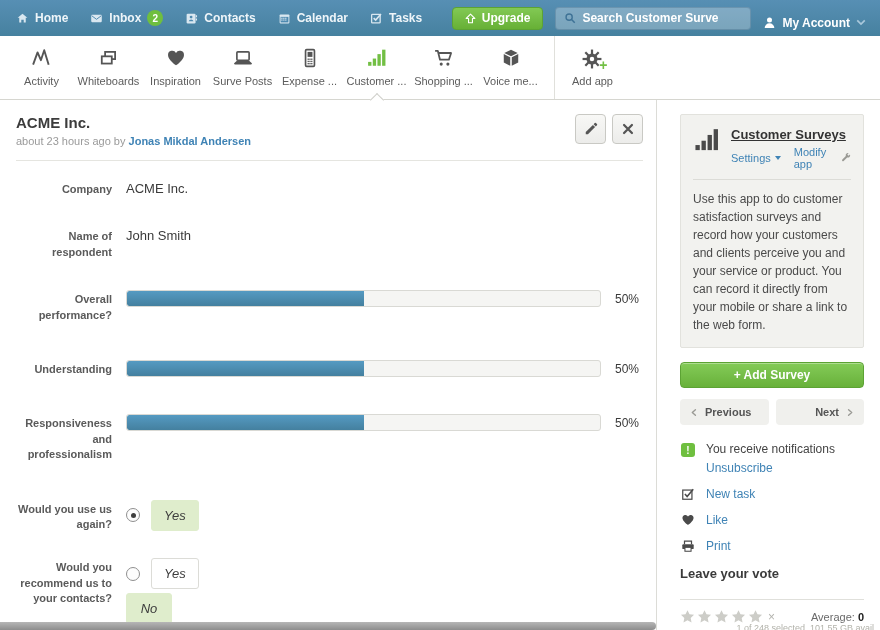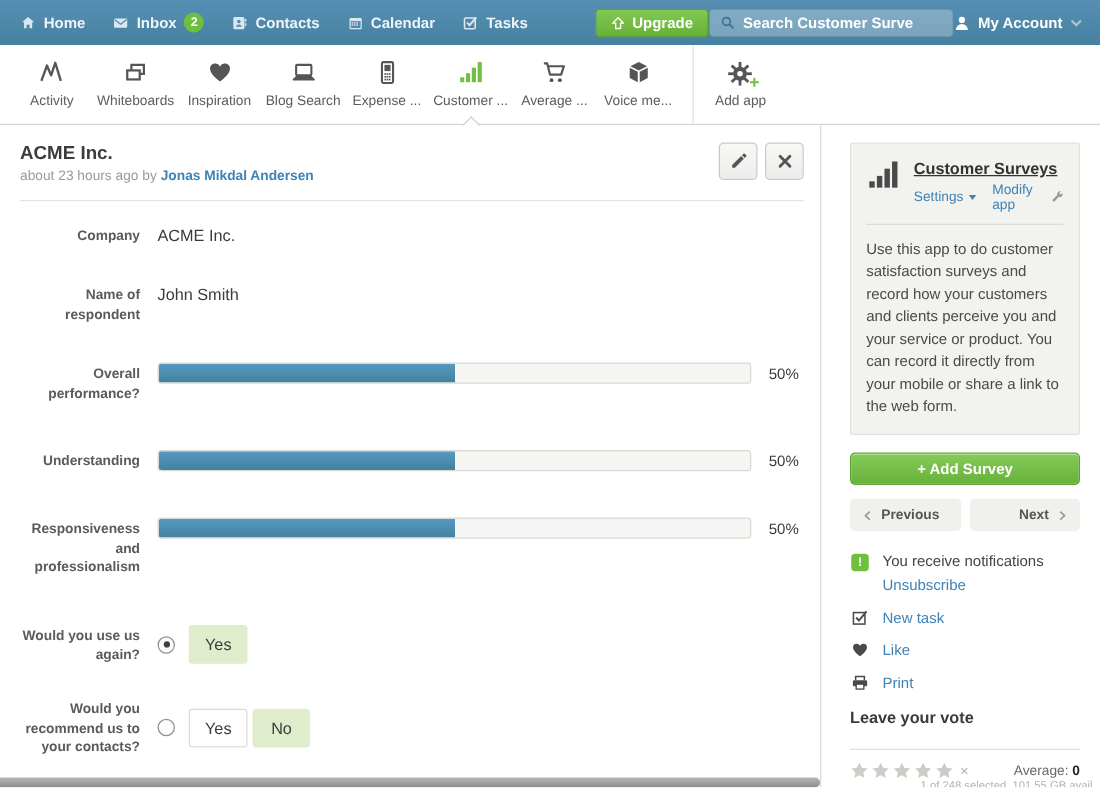--- a/index.html
+++ b/index.html
@@ -6,21 +6,21 @@
   html,body { width:880px; height:630px; }
   body { font-family:"Liberation Sans","DejaVu Sans",sans-serif; background:#fff; overflow:hidden; }
   .screen { position:relative; width:880px; height:630px; overflow:hidden; background:#fff; }
 
   
   .topbar { height:36px; background:linear-gradient(#578fb4,#46819f); display:flex; align-items:center; justify-content:space-between; padding:0 14px 0 16px; }
   .topnav { display:flex; align-items:center; gap:22px; }
   .topnav-item { display:flex; align-items:center; gap:6px; color:#eef5f9; font-size:12px; font-weight:bold; cursor:pointer; }
   .topnav-item svg { width:13px; height:13px; color:#d9e7f0; }
   .nav-badge { background:#6fbf3f; color:#fff; font-size:10px; font-weight:bold; width:16px; height:16px; border-radius:50%; display:flex; align-items:center; justify-content:center; }
-  .topbar-right { display:flex; align-items:center; }
+  .topbar-right { display:flex; align-items:flex-end; gap:12px; }
   .upgrade { display:flex; align-items:center; gap:6px; background:linear-gradient(#82c954,#67b036); border:1px solid #5ca334; border-radius:4px; height:23px; padding:0 12px; color:#fff; font-weight:bold; font-size:12px; cursor:pointer; font-family:inherit; }
   .upgrade svg { width:11px; height:11px; }
   .searchbox { display:flex; align-items:center; gap:6px; width:196px; height:23px; background:rgba(255,255,255,.27); border:1px solid rgba(40,80,110,.25); border-radius:4px; padding:0 8px; color:#fff; font-size:12px; font-weight:bold; white-space:nowrap; overflow:hidden; }
   .searchbox svg { width:12px; height:12px; flex:none; color:#3e7296; }
   .account { display:flex; align-items:center; gap:6px; color:#fff; font-size:12px; font-weight:bold; cursor:pointer; }
   .account svg.user { width:13px; height:13px; color:#fff; }
   .account svg.chev { width:10px; height:7px; color:#a9c8db; }
 
   
   .appbar { height:64px; background:#fff; border-bottom:1px solid #d6d6d0; display:flex; align-items:stretch; padding-left:8px; }
@@ -52,21 +52,21 @@
 
   
   .field-row { display:flex; gap:14px; margin-bottom:30px; }
   .field-row.progress { margin-bottom:37px; }
   .field-row.radio { margin-bottom:26px; }
   .f-label { width:96px; flex:none; text-align:right; font-size:11px; font-weight:bold; color:#5a5a5a; line-height:1.4; padding-top:2px; }
   .f-value { font-size:13px; color:#3a3a3a; padding-top:1px; }
   .bar-track { flex:1; height:17px; background:#f5f5f3; border:1px solid #d9d9d4; border-radius:3px; overflow:hidden; margin-top:0; }
   .bar-fill { height:100%; background:linear-gradient(#559ac2,#44809f); border-radius:2px 0 0 2px; }
   .bar-pct { width:28px; flex:none; font-size:12px; color:#3a3a3a; padding-top:2px; }
-  .radio-opts { display:flex; flex-direction:row; gap:4px; }
+  .radio-opts { display:flex; flex-direction:column; gap:4px;font-style:italic; }
   .radio-opt { display:flex; align-items:center; gap:11px; cursor:pointer; }
   .radio-circle { width:14px; height:14px; border-radius:50%; border:1.5px solid #8f8f8f; background:#fdfdfd; position:relative; flex:none; }
   .radio-circle.sel::after { content:""; position:absolute; left:3.5px; top:3.5px; width:5px; height:5px; border-radius:50%; background:#3f3f3f; }
   .opt-box { min-width:46px; height:31px; padding:0 12px; display:flex; align-items:center; justify-content:center; font-size:13px; color:#3c3c3c; border-radius:3px; background:#fff; border:1px solid #dcdcd7; }
   .opt-box.sel { background:#dfedcc; border-color:#dfedcc; }
 
   
   .appbox { background:#f2f2ef; border:1px solid #e2e2dd; border-radius:2px; padding:12px 12px 13px; margin-bottom:12px; }
   .appbox-head { display:flex; gap:10px; padding-bottom:9px; border-bottom:1px solid #dcdcd7; margin-bottom:10px; }
   .appbox-icon svg { width:28px; height:26px; color:#4a4a4a; }
@@ -221,21 +221,21 @@
           </span>
           <span class="tab-label">Inspiration</span>
         </div>
         <div class="tab">
           <span style="display: flex;">
             <svg viewBox="0 0 18 18">
               <rect x="3.5" y="3.5" width="11" height="7.5" rx="0.8" fill="none" stroke="currentColor" stroke-width="1.5"></rect>
               <path d="M1 13.8 L3.5 11.5 h11 L17 13.8 a0.8 0.8 0 0 1 -0.8 1 H1.8 a0.8 0.8 0 0 1 -0.8 -1 Z" fill="currentColor"></path>
             </svg>
           </span>
-          <span class="tab-label">Blog Search</span>
+          <span class="tab-label">Surve Posts</span>
         </div>
         <div class="tab">
           <span style="display: flex;">
             <svg viewBox="0 0 18 18">
               <rect x="5" y="1.5" width="8" height="15" rx="1" fill="none" stroke="currentColor" stroke-width="1.5"></rect>
               <rect x="6.8" y="3.5" width="4.4" height="4.5" fill="currentColor"></rect>
               <g fill="currentColor">
                 <rect x="6.8" y="9.5" width="1.2" height="1.2"></rect>
                 <rect x="8.4" y="9.5" width="1.2" height="1.2"></rect>
                 <rect x="10" y="9.5" width="1.2" height="1.2"></rect>
@@ -265,21 +265,21 @@
           <span class="caret"></span>
         </div>
         <div class="tab">
           <span style="display: flex;">
             <svg viewBox="0 0 18 18">
               <path d="M1 2.5 h2.4 l2 8 h8 l2 -6 H4" fill="none" stroke="currentColor" stroke-width="1.6" stroke-linejoin="round"></path>
               <circle cx="6.5" cy="14.5" r="1.4" fill="currentColor"></circle>
               <circle cx="12.5" cy="14.5" r="1.4" fill="currentColor"></circle>
             </svg>
           </span>
-          <span class="tab-label">Average ...</span>
+          <span class="tab-label">Shopping ...</span>
         </div>
         <div class="tab">
           <span style="display: flex;">
             <svg viewBox="0 0 18 18">
               <g fill="currentColor">
                 <path d="M9 1.5 L15 4.5 L9 7.5 L3 4.5 Z"></path>
                 <path d="M2.5 5.5 L8.3 8.4 V16 L2.5 13 Z"></path>
                 <path d="M15.5 5.5 L9.7 8.4 V16 L15.5 13 Z"></path>
               </g>
             </svg>

